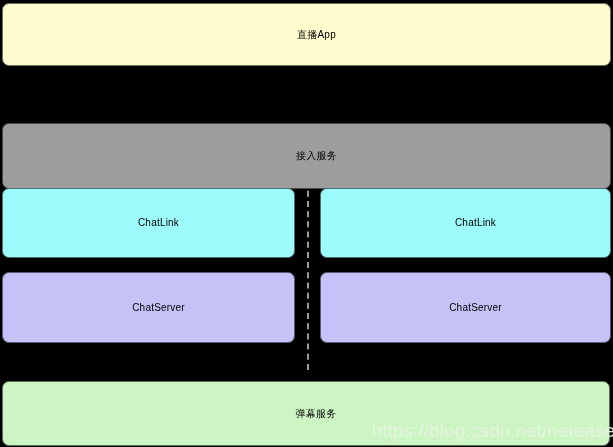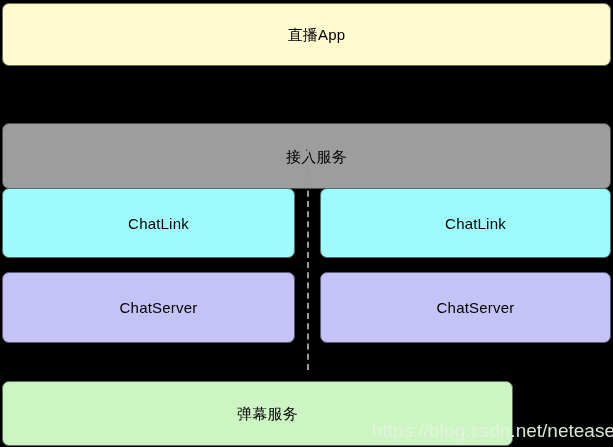--- a/index.html
+++ b/index.html
@@ -19,21 +19,21 @@
   }
   .node {
     position: absolute;
     box-sizing: border-box;
     border: 1px solid #3a3a3a;
     border-radius: 7px;
     display: flex;
     align-items: center;
     justify-content: center;
     color: #000000;
-    font-size: 15px;
+    font-size: 10px;
     line-height: 1;
     letter-spacing: 0.2px;
     padding-left: 20px;
   }
   .node-label {
     display: block;
     text-align: center;
     white-space: nowrap;
   }
   
@@ -62,21 +62,21 @@
     left: 2px;  top: 272px; width: 293px; height: 71px;
     background: #C4C2F6;
     border-color: #5b5a78;
   }
   #node-chatserver-right {
     left: 320px; top: 272px; width: 291px; height: 71px;
     background: #C4C2F6;
     border-color: #5b5a78;
   }
   #node-danmaku {
-    left: 2px;  top: 381px; width: 511px; height: 65px;
+    left: 2px;  top: 381px; width: 608px; height: 65px;
     background: #CCF5C3;
     border-color: #5d6f59;
     border-bottom-left-radius: 7px;
     border-bottom-right-radius: 7px;
   }
   
   #divider {
     position: absolute;
     left: 307px;
     top: 150px;

